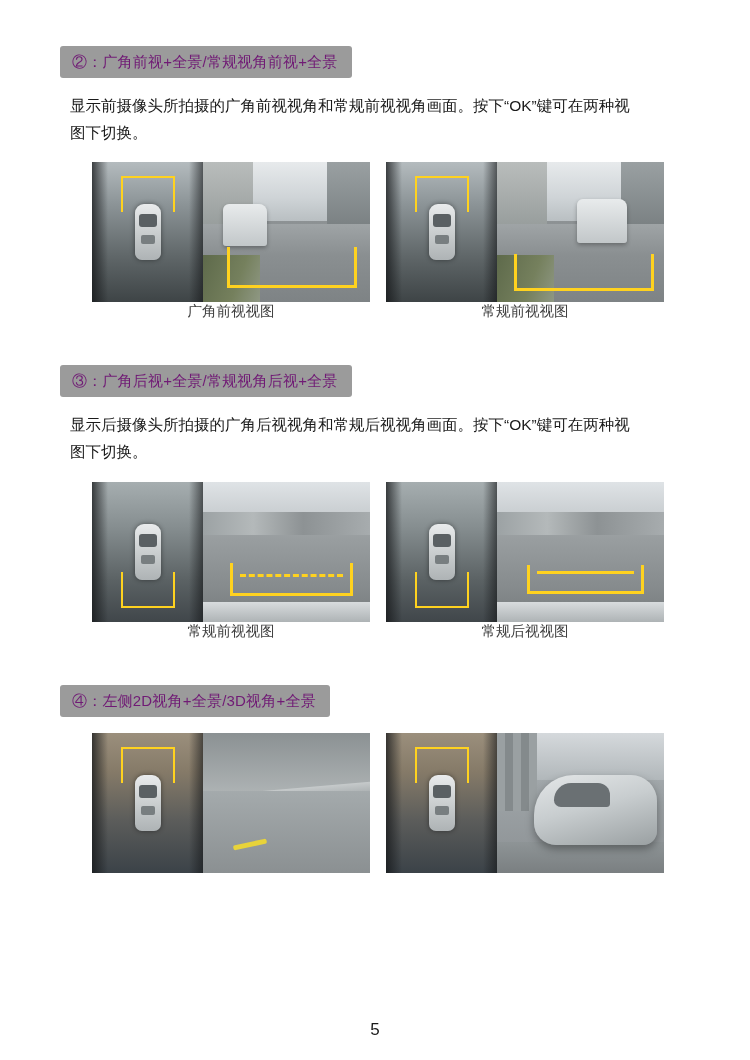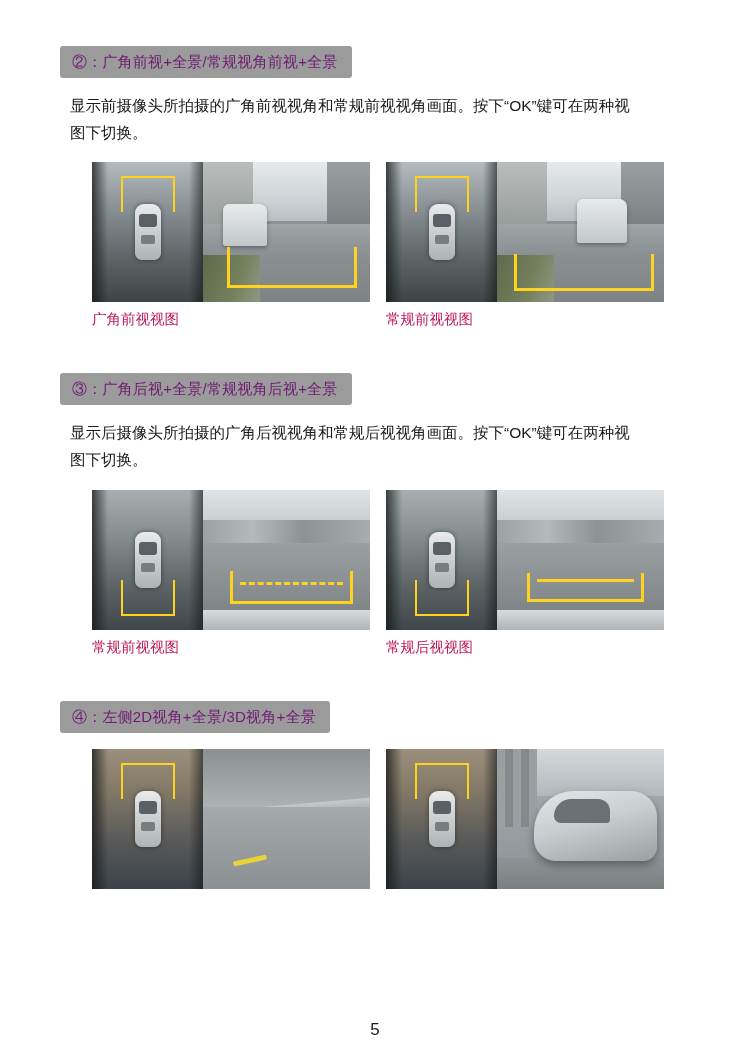--- a/index.html
+++ b/index.html
@@ -57,23 +57,24 @@
   }
   .shot {
     width: 278px;
     height: 140px;
     display: flex;
     overflow: hidden;
     position: relative;
     background: #888;
   }
   .caption {
+    text-align: center;
     font-size: 14.5px;
-    margin-top: 8px;
-    color: #be185d;
+    margin-top: 0;
+    color: #404040;
   }
 
   
   .birds {
     width: 40%;
     position: relative;
     background: linear-gradient(180deg, #9aa3a6 0%, #7d8689 38%, #5e6668 70%, #474d4f 100%);
     overflow: hidden;
   }
   .birds.b-front { background: linear-gradient(180deg, #b4bbbe 0%, #8c9497 30%, #5f6668 68%, #3e4446 100%); }

